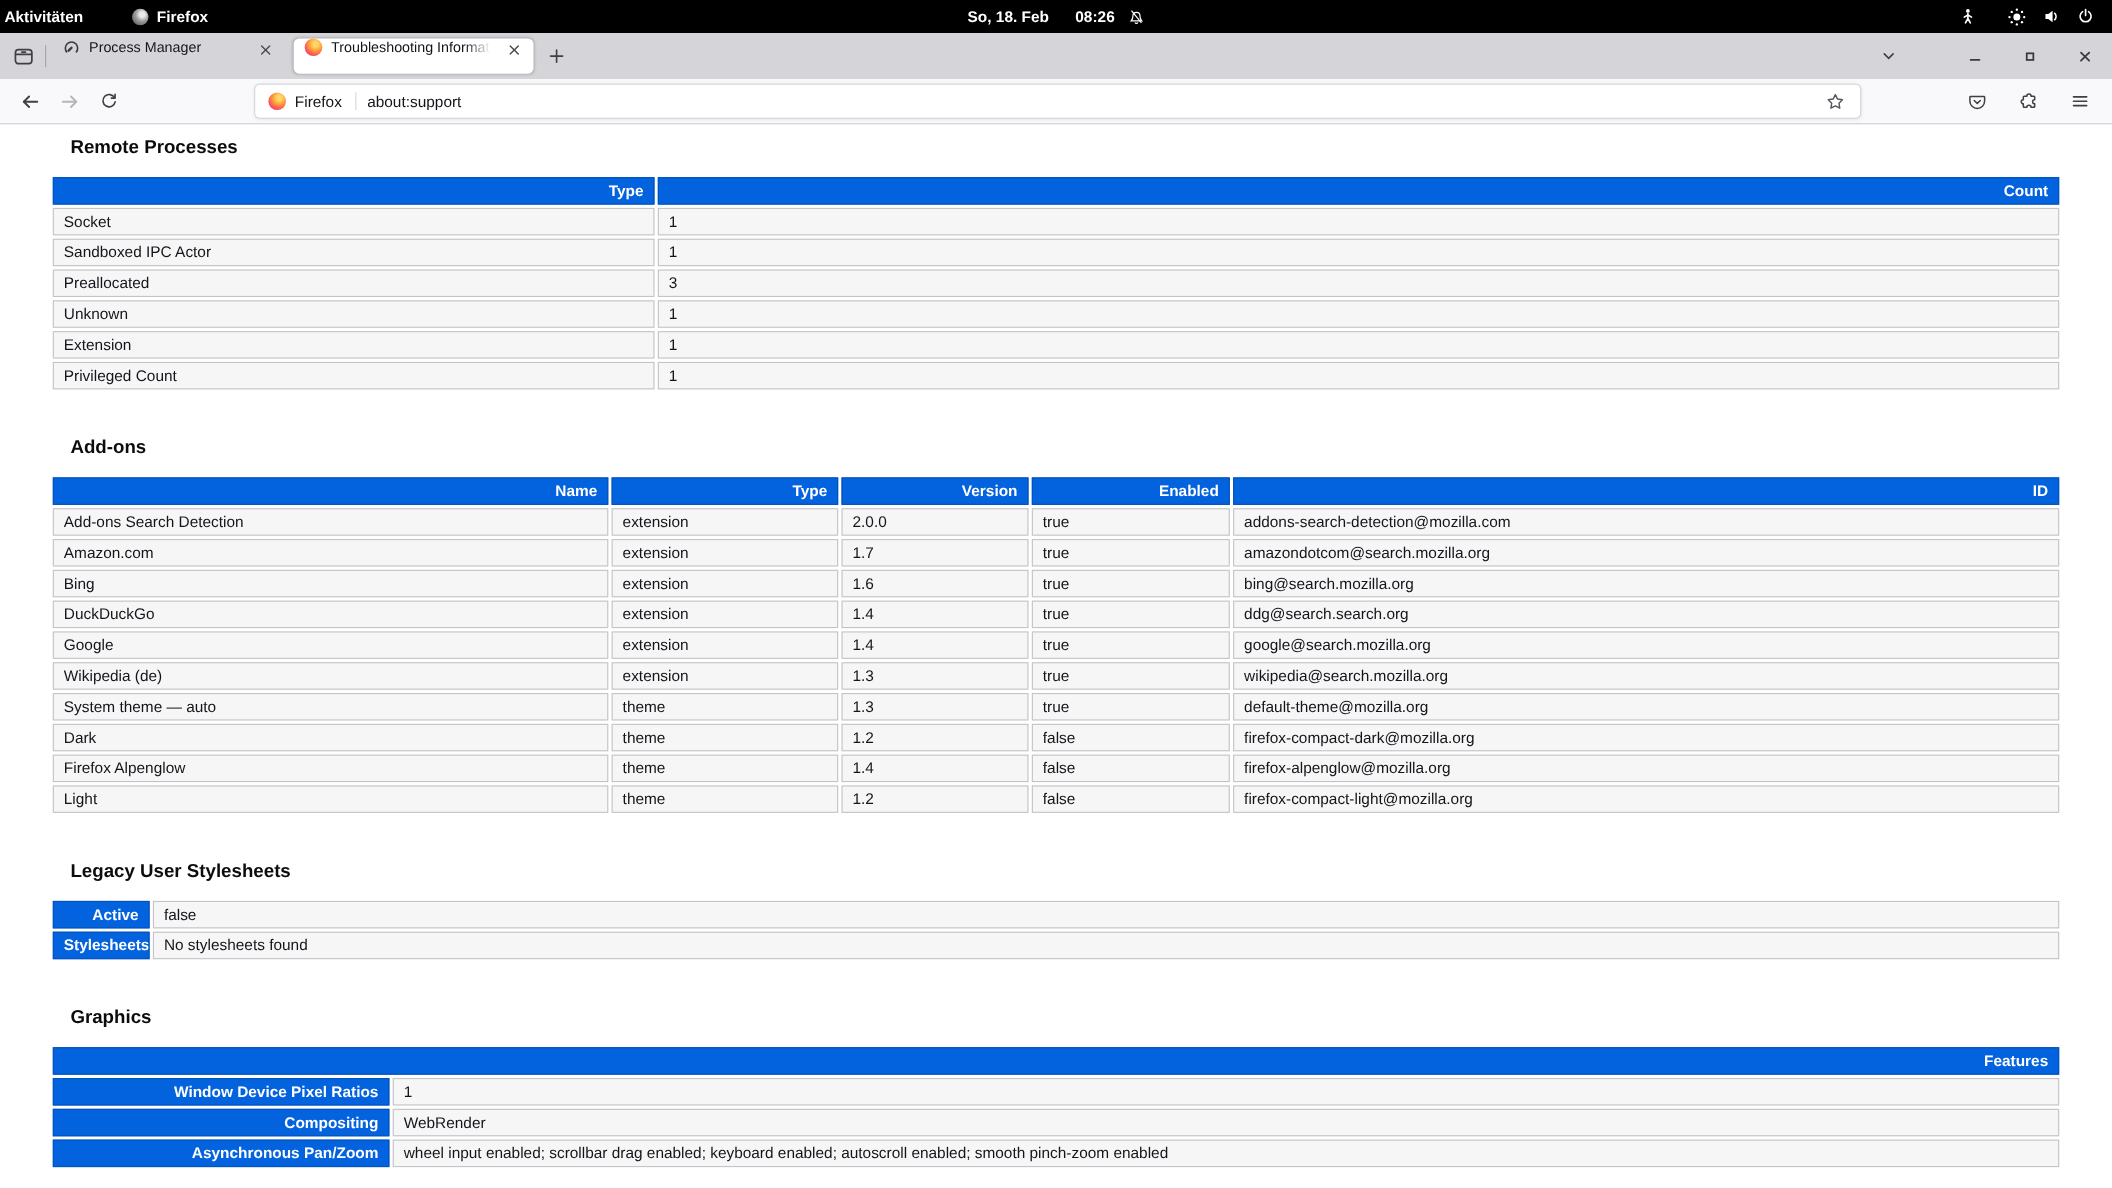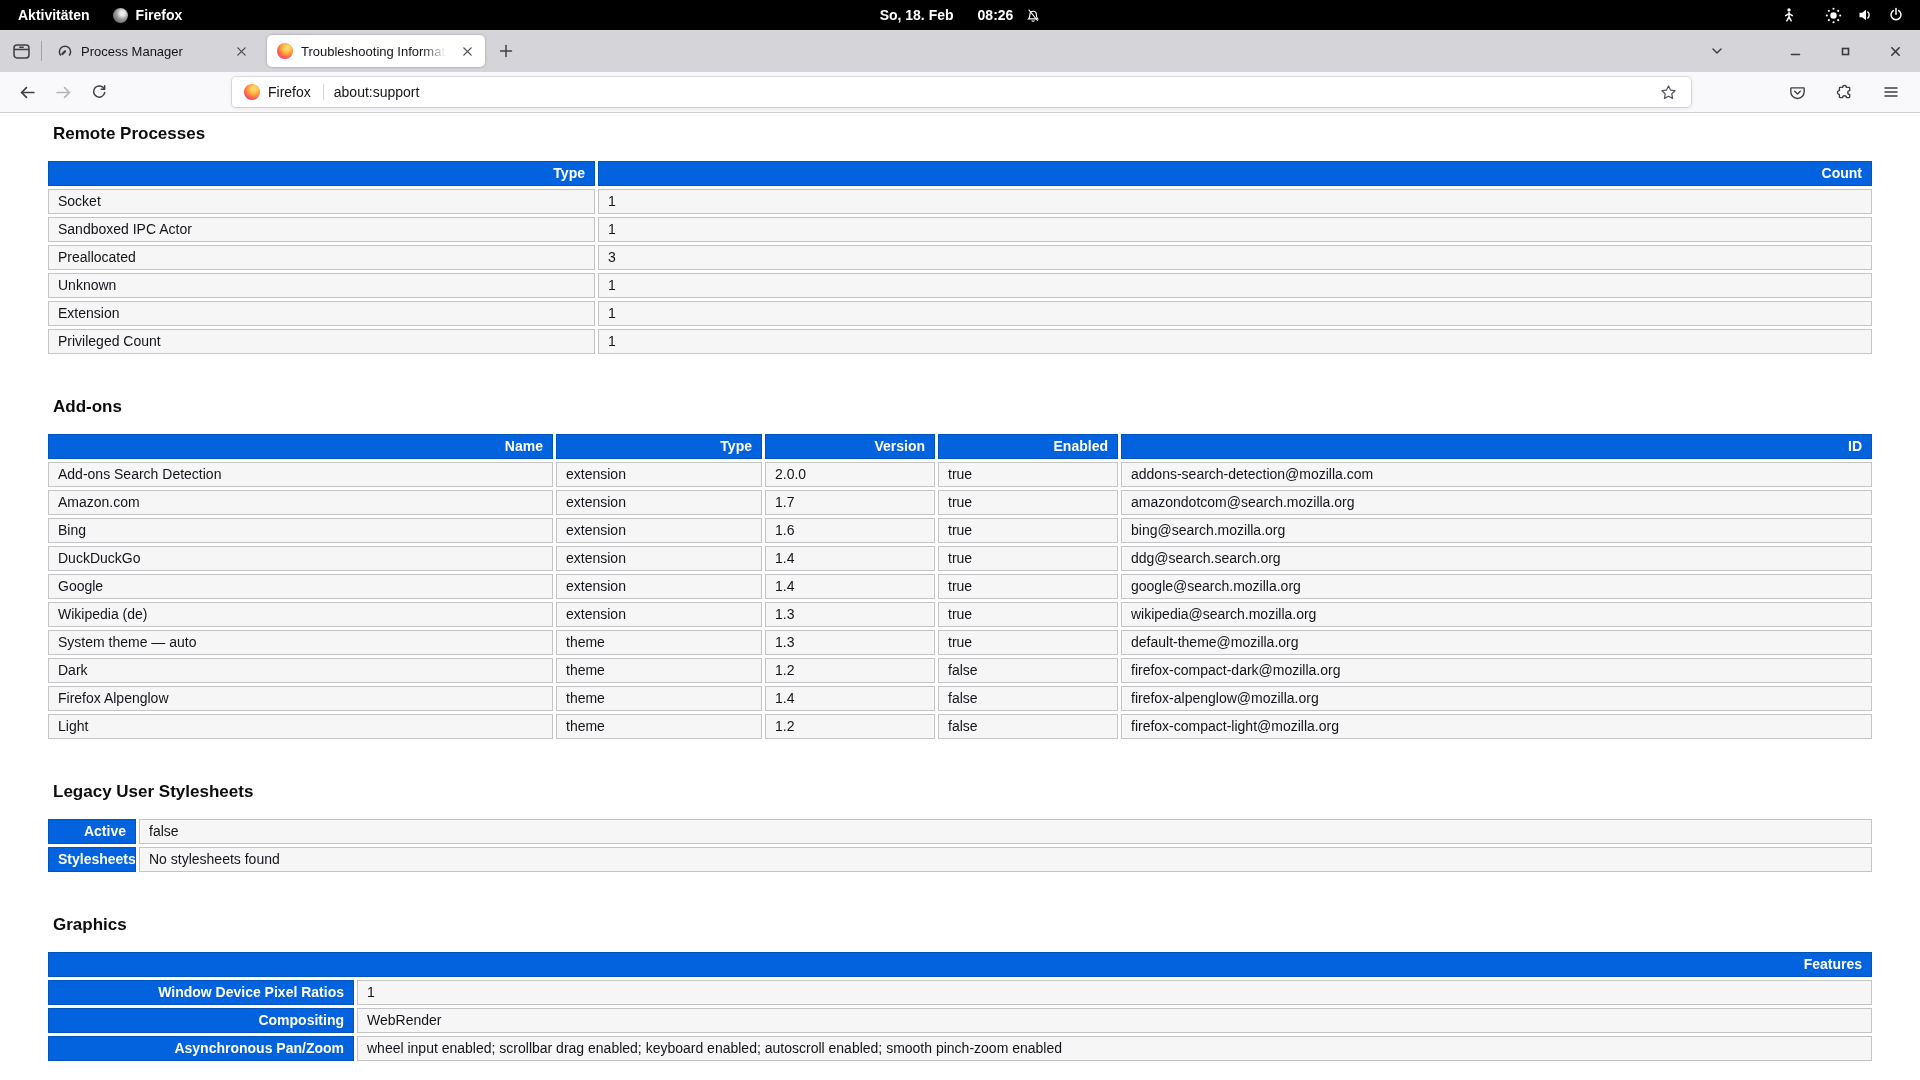--- a/index.html
+++ b/index.html
@@ -10,21 +10,21 @@
     background:#ffffff; color:#15141a;
   }
   svg { display:block; }
 
   
   .topbar {
     height:30px; background:#000; color:#fff;
     display:flex; align-items:center; position:relative;
     font-size:14px; font-weight:bold;
   }
-  .topbar-left { display:flex; align-items:center; gap:23px; padding-left:18px; }
+  .topbar-left { display:flex; align-items:center; gap:44px; padding-left:4px; }
   .app-indicator { display:flex; align-items:center; gap:8px; }
   .ff-mono-icon {
     width:15px; height:15px; border-radius:50%;
     background:radial-gradient(circle at 62% 35%, #e8e8e8 0 18%, #9a9a9a 45%, #6f6f6f 75%, #4a4a4a 100%);
   }
   .topbar-center {
     position:absolute; left:50%; transform:translateX(-50%);
     display:flex; align-items:center; gap:12px;
   }
   .clock { display:flex; gap:24px; }
@@ -36,21 +36,21 @@
   .tabbar {
     height:42px; background:#d5d5d9;
     display:flex; align-items:center; padding:0 10px 0 6px;
   }
   .icon-btn {
     display:flex; align-items:center; justify-content:center;
     width:30px; height:30px; border-radius:4px; flex:0 0 auto;
   }
   .tab-sep { width:1px; height:20px; background:#a3a3a8; margin:0 5px; }
   .tab {
-    height:32px; display:flex; align-items:center; gap:8px;
+    height:32px; display:flex; align-items:flex-start; gap:8px;
     padding:0 8px 0 10px; border-radius:5px; font-size:13px; color:#15141a;
   }
   .tab.inactive { width:212px; }
   .tab.active  { width:218px; background:#fff; box-shadow:0 0 3px rgba(0,0,0,.28); margin-left:8px; }
   .tab-title { flex:1; white-space:nowrap; overflow:hidden; }
   .tab.active .tab-title {
     -webkit-mask-image:linear-gradient(90deg,#000 82%,transparent 98%);
             mask-image:linear-gradient(90deg,#000 82%,transparent 98%);
   }
   .tab-close { width:20px; height:20px; display:flex; align-items:center; justify-content:center; border-radius:3px; flex:0 0 auto; }
@@ -76,21 +76,21 @@
     display:flex; align-items:center; padding:0 8px 0 8px; font-size:14px;
   }
   .identity-chip { display:flex; align-items:center; gap:8px; padding:0 4px; }
   .chip-label { color:#15141a; }
   .chip-div { width:1px; height:16px; background:#d7d7db; margin:0 10px 0 8px; }
   .url-text { flex:1; color:#15141a; white-space:nowrap; overflow:hidden; }
   .toolbar-right { margin-left:auto; display:flex; align-items:center; gap:17px; }
 
   
   .content { padding:0 48px; background:#fff; }
-  h2.section-heading { font-size:17px; line-height:20px; font-weight:bold; color:#0c0c0d; margin:40px 0 0 5px; }
+  h2.section-heading { font-size:17px; line-height:20px; font-weight:bold; color:#0c0c0d; margin:40px 0 0 16px; }
   h2.first { margin-top:11px; }
   table.support {
     width:calc(100% + 6px); margin:14px 0 0 -3px;
     border-collapse:separate; border-spacing:3px; table-layout:fixed;
   }
   table.support th {
     background:#0362dd; color:#fff; font-weight:bold; font-size:14px; line-height:17px;
     padding:3px 9px; border:1px solid #0353bc; overflow:hidden; white-space:nowrap;
   }
   table.support thead th { text-align:right; }

